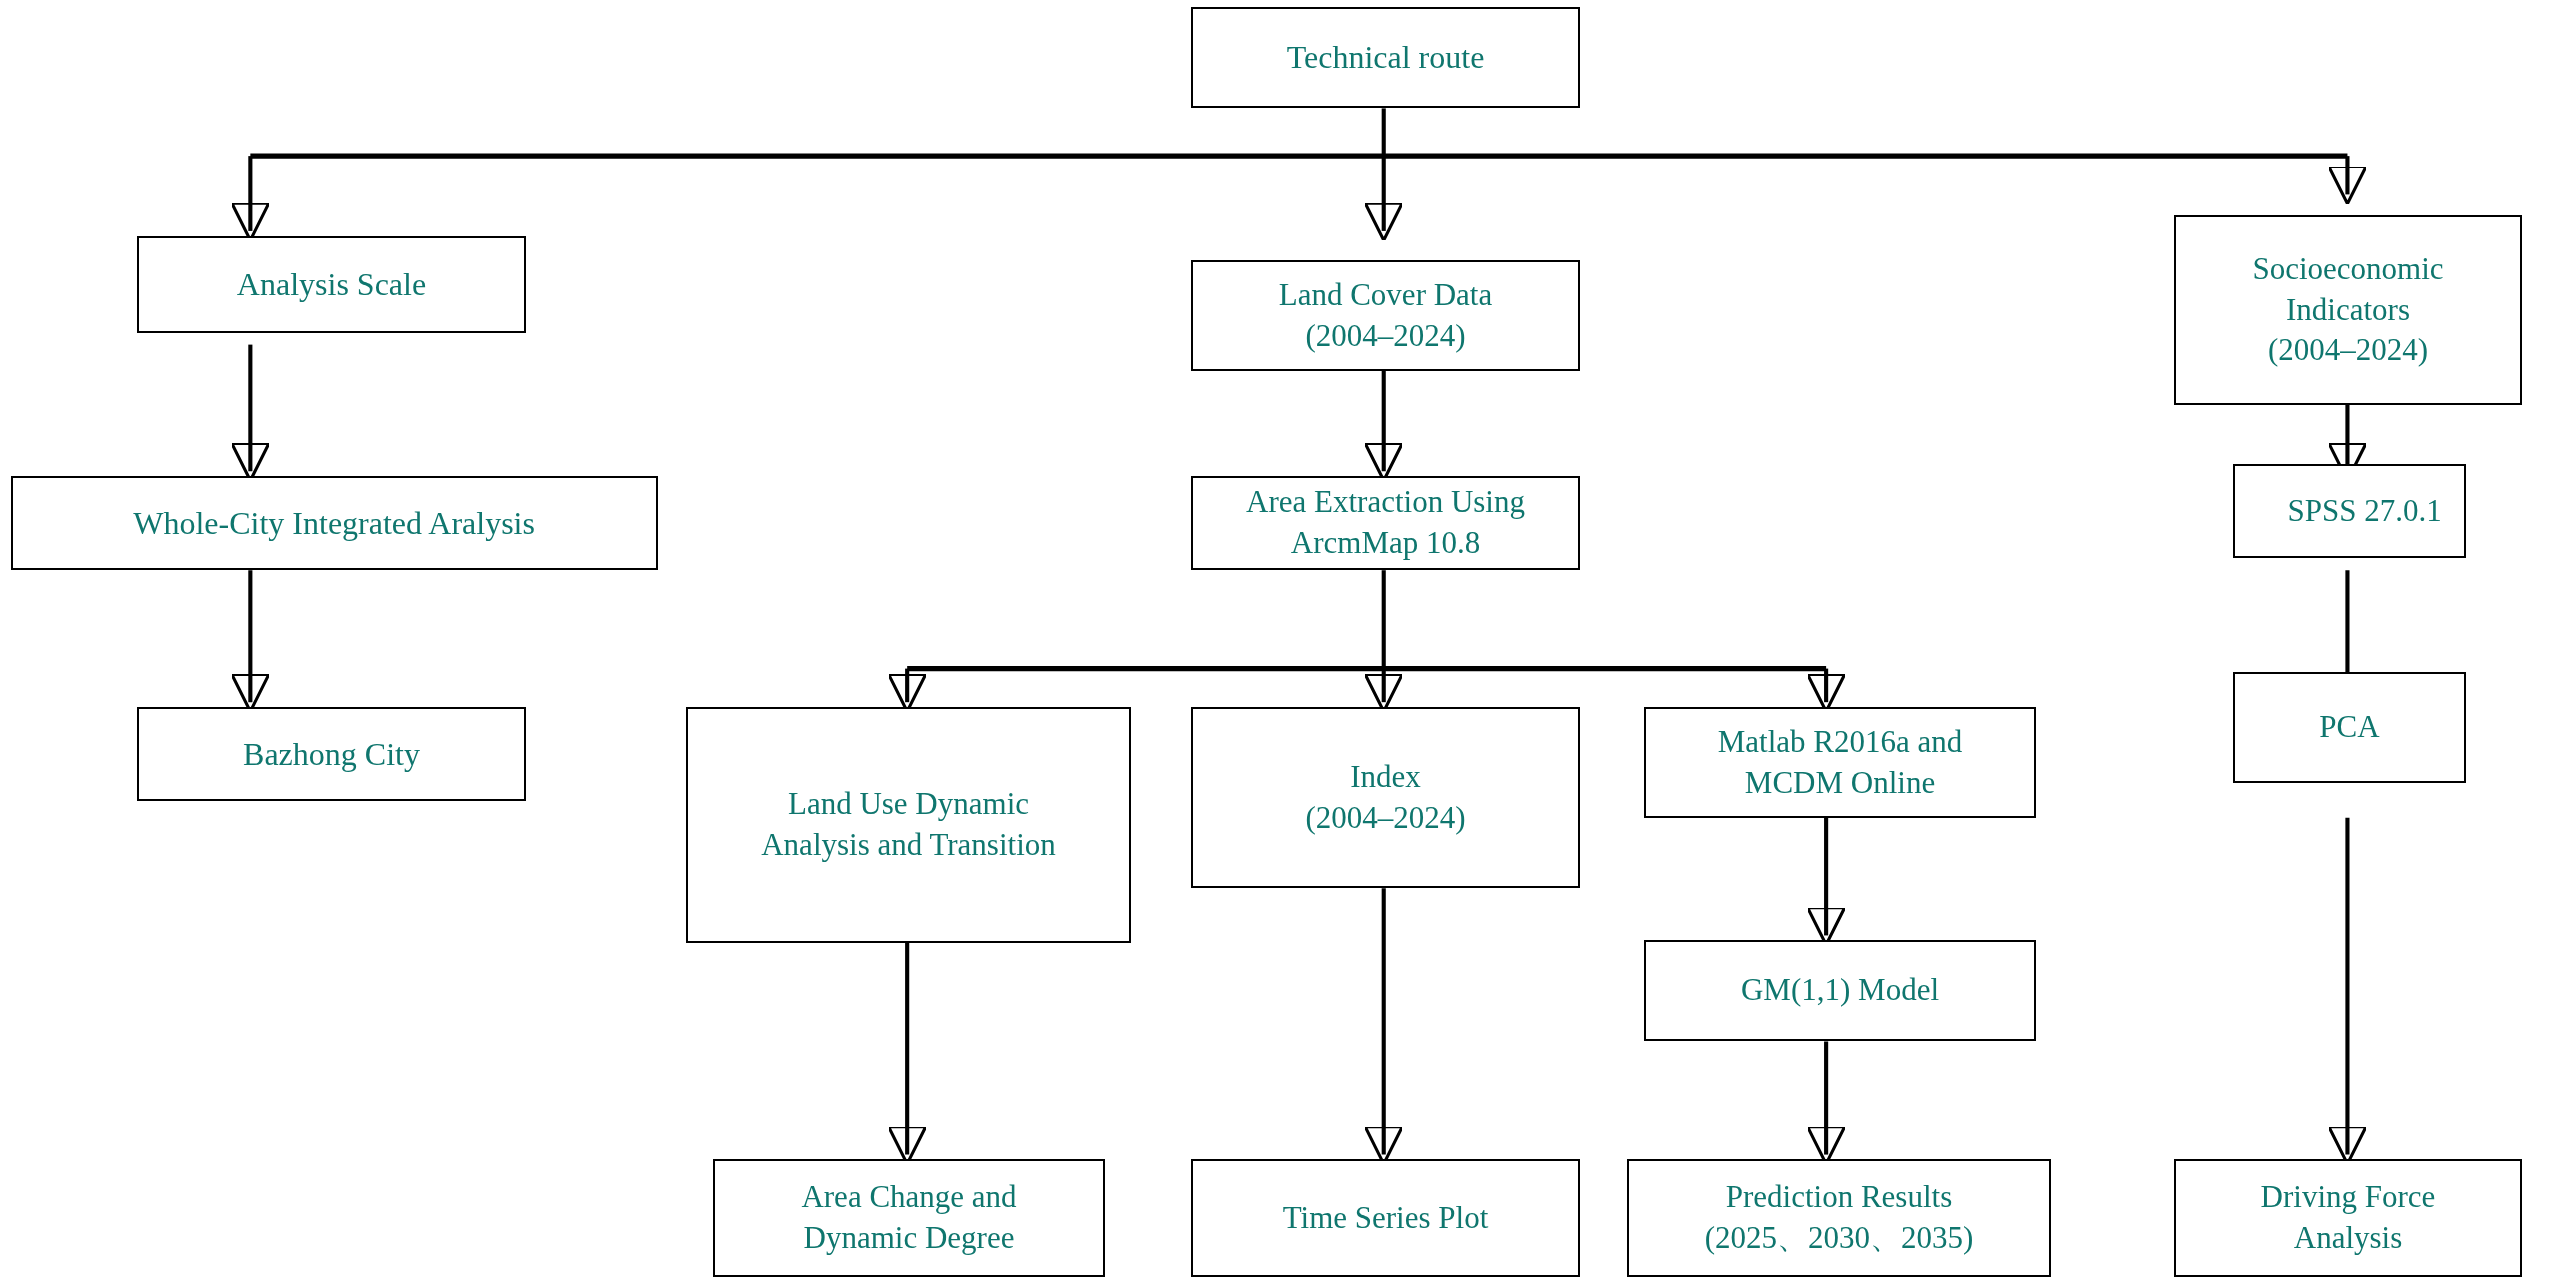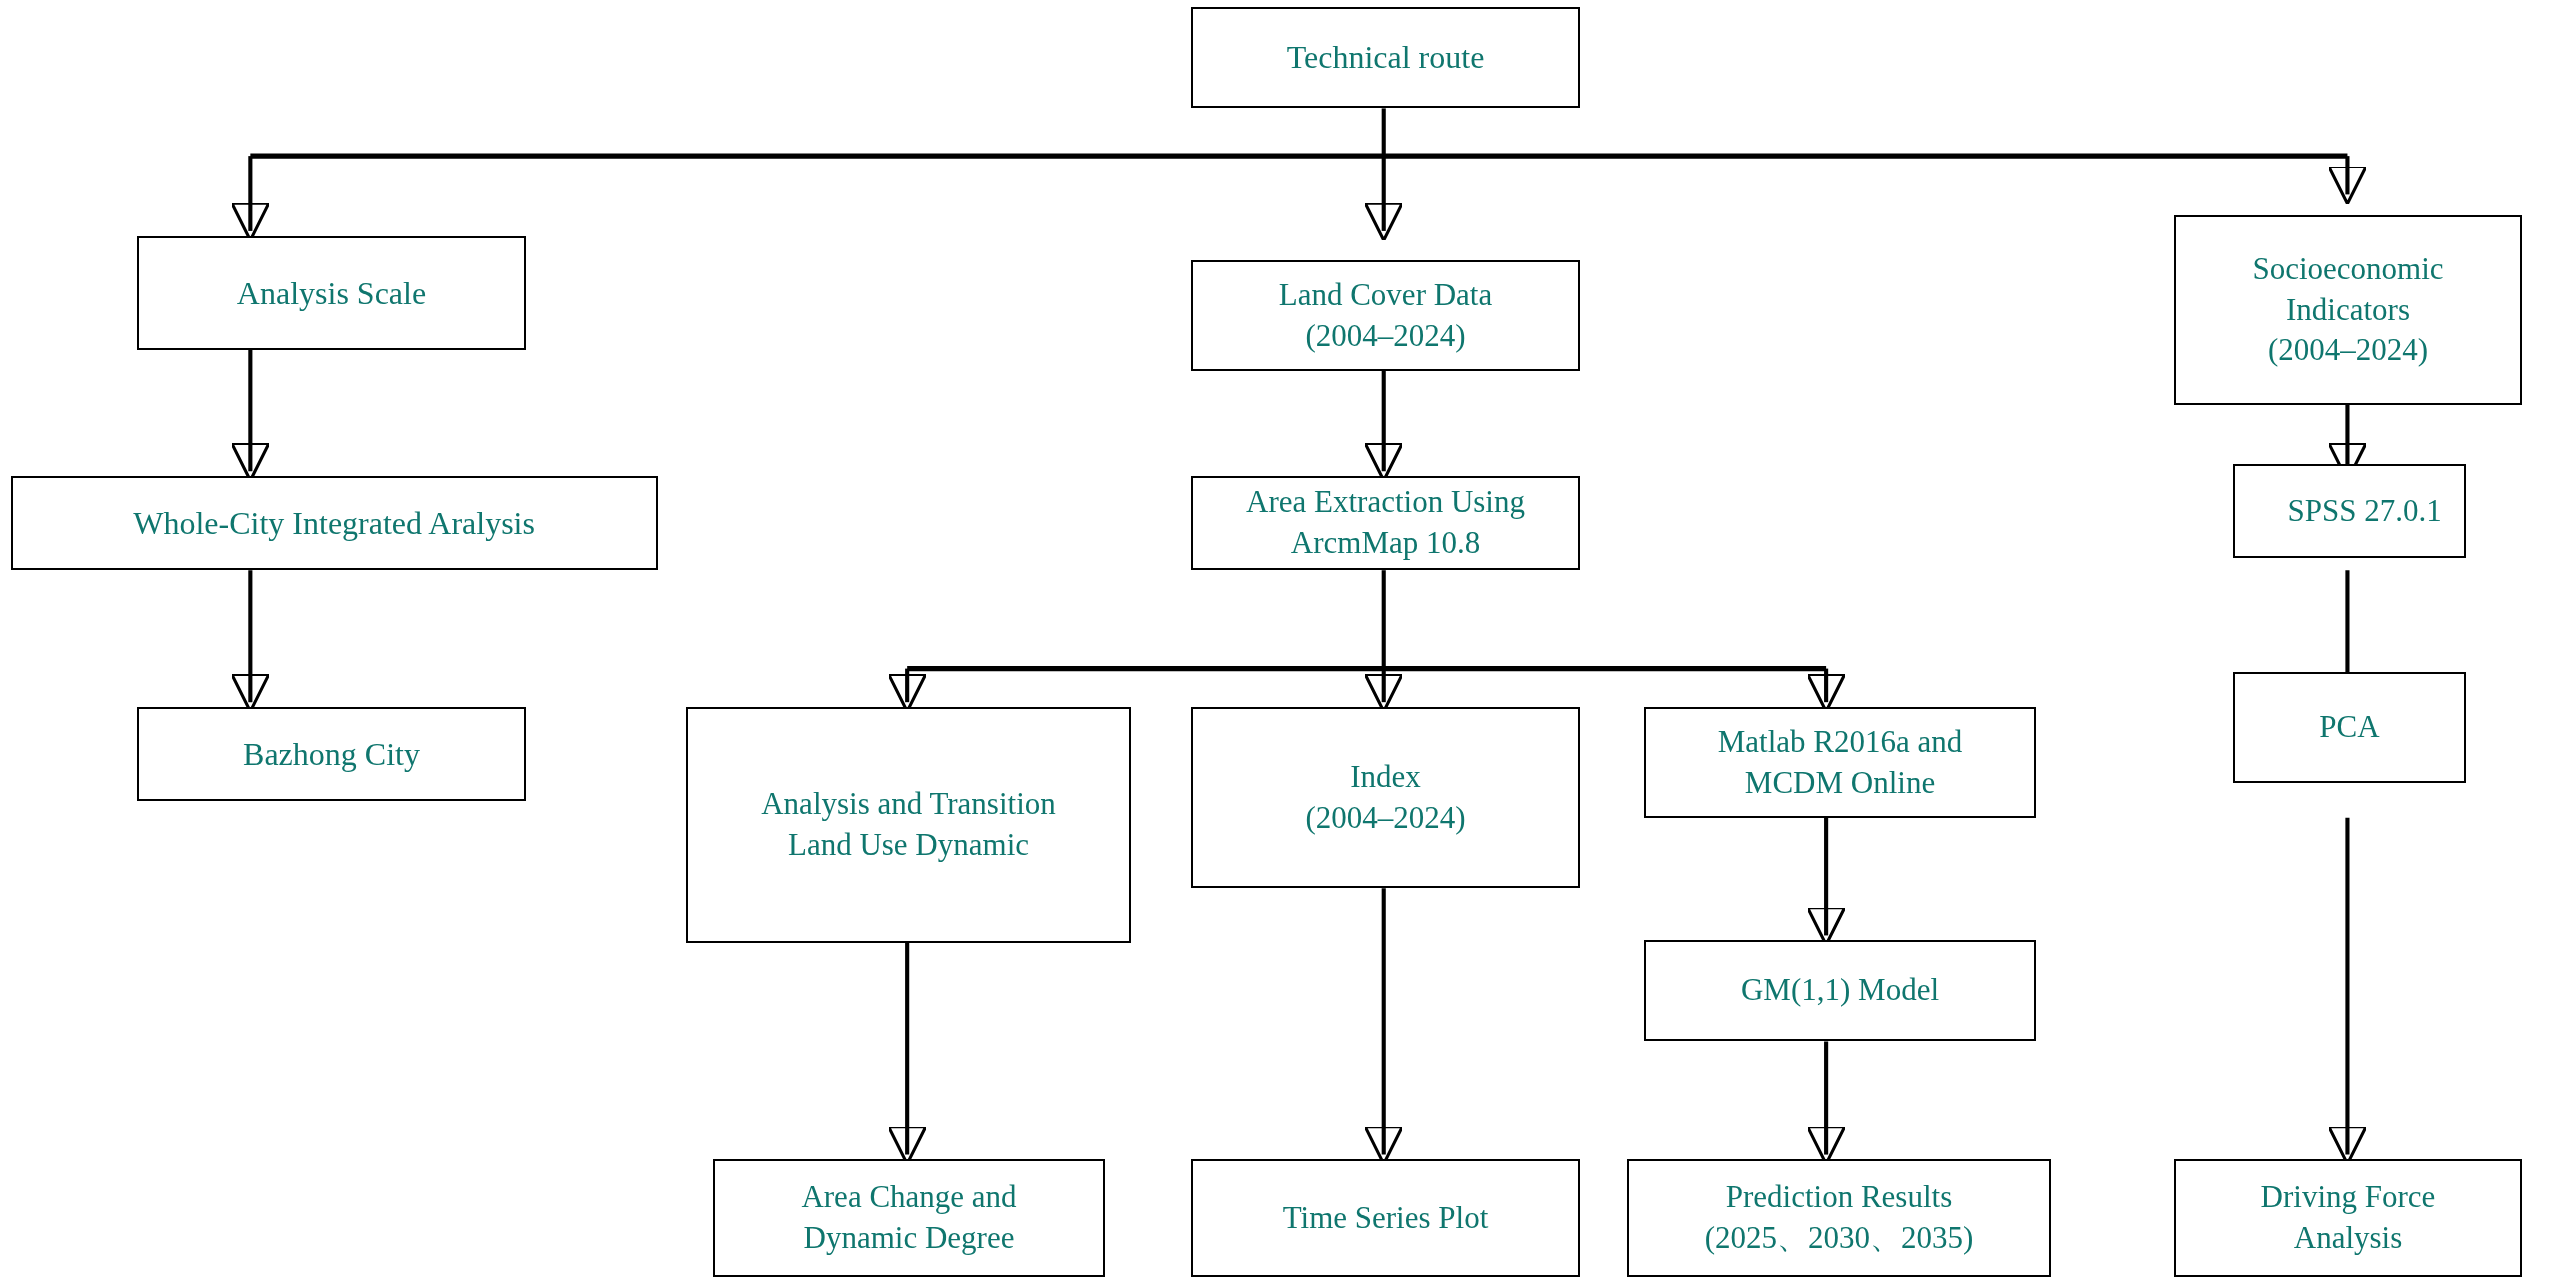--- a/index.html
+++ b/index.html
@@ -63,21 +63,21 @@
 
     <line x1="3985" y1="660" x2="3985" y2="800" stroke-width="7" marker-end="url(#arrow)"></line>
     <line x1="3985" y1="968" x2="3985" y2="1192" stroke-width="7" marker-end="url(#arrow)"></line>
     <line x1="3985" y1="1388" x2="3985" y2="1960" stroke-width="7" marker-end="url(#arrow)"></line>
   </svg>
 
   <div class="node fs-big" style="left:1191px;top:7px;width:389px;height:101px;">
     <span class="lbl">Technical route</span>
   </div>
 
-  <div class="node fs-big" style="left:137px;top:236px;width:389px;height:114px;justify-content:flex-end;">
+  <div class="node fs-big" style="left:137px;top:236px;width:389px;height:97px;justify-content:flex-end;">
     <span class="lbl">Analysis Scale</span>
   </div>
 
   <div class="node fs-big" style="left:10.6px;top:476px;width:647px;height:94px;">
     <span class="lbl">Whole-City Integrated Aralysis</span>
   </div>
 
   <div class="node fs-big" style="left:137px;top:707px;width:389px;height:94px;">
     <span class="lbl">Bazhong City</span>
   </div>
@@ -91,22 +91,22 @@
 
   <div class="node fs-med" style="left:1191px;top:476px;width:389px;height:94px;">
     <span class="lbl">
       <span>Area Extraction Using</span>
       <span>ArcmMap 10.8</span>
     </span>
   </div>
 
   <div class="node fs-med" style="left:686px;top:707px;width:445px;height:236px;">
     <span class="lbl">
+      <span>Land Use Dynamic</span>
       <span>Analysis and Transition</span>
-      <span>Land Use Dynamic</span>
     </span>
   </div>
 
   <div class="node fs-med" style="left:713px;top:1159px;width:392px;height:118px;">
     <span class="lbl">
       <span>Area Change and</span>
       <span>Dynamic Degree</span>
     </span>
   </div>
 

